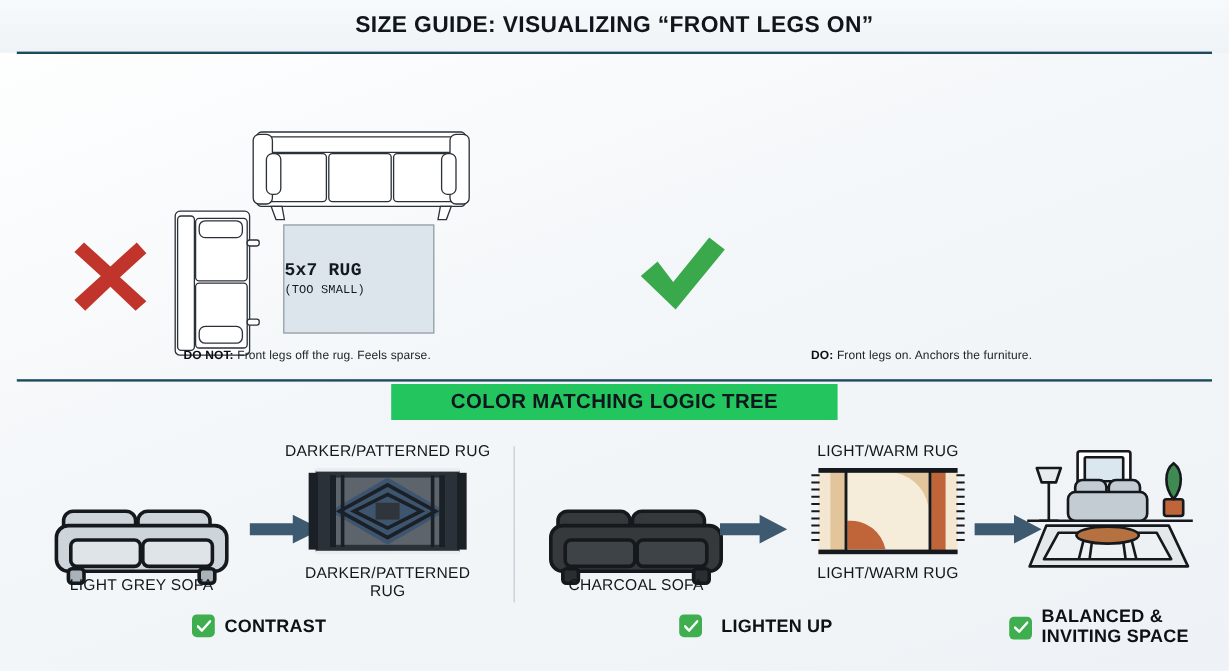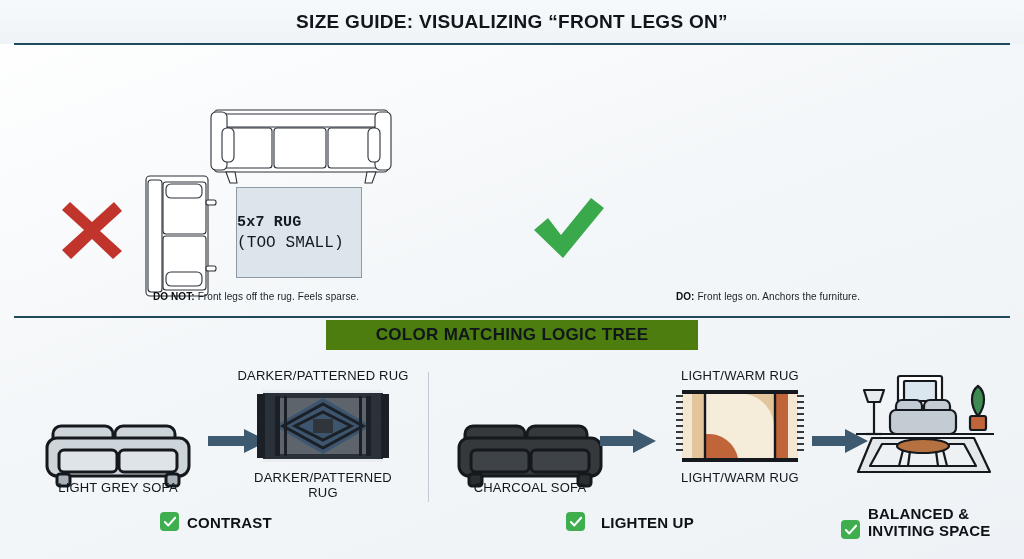--- a/index.html
+++ b/index.html
@@ -43,39 +43,39 @@
     position:absolute;
     background:#dde5ec;
     border:1.6px solid #8e99a3;
     box-sizing:border-box;
     display:flex;flex-direction:column;align-items:flex-start;justify-content:center;font-family:Liberation Mono, monospace;
   }
   .rug-small{left:236px;top:141px;width:126px;height:91px;}
   .rug-title{font-size:15px;font-weight:bold;letter-spacing:.2px;color:#121a20;}
   .rug-sub{font-size:10px;font-weight:bold;letter-spacing:.1px;color:#121a20;margin-top:3px;}
   .rug-small .rug-title{font-size:15px;}
-  .rug-small .rug-sub{font-weight:normal;font-size:16px;}
+  .rug-small .rug-sub{font-weight:normal;font-size:10px;}
 
   .fig{position:absolute;}
   .sofa-top-l{left:208px;top:60px;width:186px;height:80px;}
   .chair-l{left:138px;top:126px;width:86px;height:128px;}
 
   .caption{
     position:absolute;bottom:6px;width:100%;text-align:center;
     font-size:10px;color:#1a1f25;letter-spacing:.1px;
   }
   .caption b{font-weight:bold;color:#0b0f13;}
 
   
   .rule-mid{
     position:absolute;left:14px;top:316px;width:996px;height:2px;background:#1f4a5e;
   }
   .sec-head{
     position:absolute;left:326px;top:320px;width:372px;height:30px;
-    background:#4d7c0f;
+    background:#22c55e;
     display:flex;align-items:center;justify-content:center;
   }
   .sec-head .sec-title{
     font-size:17px;font-weight:bold;letter-spacing:.3px;color:#10161c;
   }
 
   
   .tree{position:absolute;left:0;top:360px;width:1024px;height:199px;}
   .vdiv{position:absolute;left:428px;top:12px;width:1px;height:130px;background:#c2cbd3;}
 
@@ -405,21 +405,21 @@
 
       <div class="verdict" style="position:absolute;left:126px;top:152px;gap:16px;">
         <span class="chk">
           <svg viewBox="0 0 14 14" width="12" height="12">
               <path d="M1 7 L5 11 L13 2" stroke="#ffffff" stroke-width="2.4" fill="none" stroke-linecap="round" stroke-linejoin="round"></path>
             </svg>
         </span>
         <span class="vlabel">LIGHTEN UP</span>
       </div>
 
-      <div class="verdict" style="position:absolute;left:401px;top:145px;align-items:flex-end;">
+      <div class="verdict" style="position:absolute;left:401px;top:145px;align-items:center;">
         <span class="chk" style="margin-top:2px">
           <svg viewBox="0 0 14 14" width="12" height="12">
               <path d="M1 7 L5 11 L13 2" stroke="#ffffff" stroke-width="2.4" fill="none" stroke-linecap="round" stroke-linejoin="round"></path>
             </svg>
         </span>
         <span class="vlabel">
           <span>BALANCED &amp;</span><br>
           <span>INVITING SPACE</span>
         </span>
       </div>

